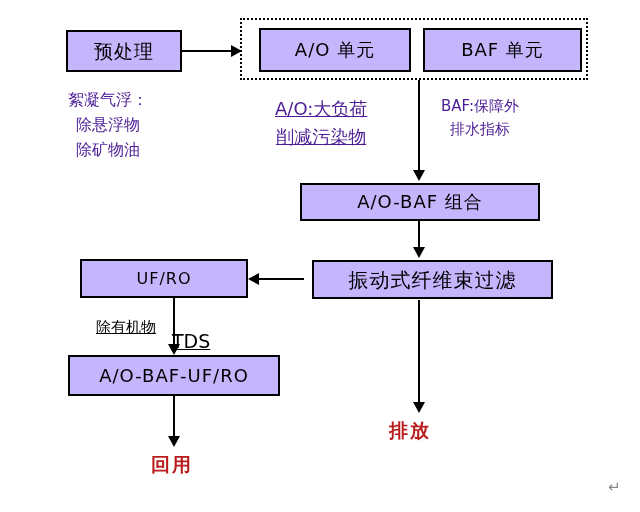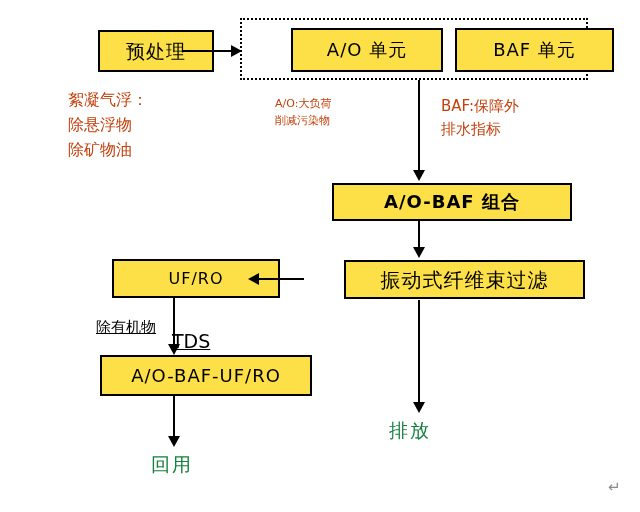--- a/index.html
+++ b/index.html
@@ -15,66 +15,66 @@
     background: #ffffff;
     font-family: "DejaVu Sans", "Liberation Sans", sans-serif;
     overflow: hidden;
   }
 
   
   .box {
     position: absolute;
     box-sizing: border-box;
     border: 2px solid #000000;
-    background: #fde047;
+    background: #c4b5fd;
     display: flex;
     align-items: center;
     justify-content: center;
     color: #000000;
     letter-spacing: 1px;
     white-space: nowrap;
-    margin-left: 32px;
   }
   .box-label {
     display: block;
     line-height: 1;
   }
 
   
   #box-pretreatment { left: 66px;  top: 30px;  width: 116px; height: 42px; font-size: 19px; }
   #box-ao-unit      { left: 259px; top: 28px;  width: 152px; height: 44px; font-size: 18px; justify-content: center; }
   #box-baf-unit     { left: 423px; top: 28px;  width: 159px; height: 44px; font-size: 18px; }
-  #box-ao-baf       { left: 300px; top: 183px; width: 240px; height: 38px; font-size: 18px; font-weight: bold; }
+  #box-ao-baf       { left: 300px; top: 183px; width: 240px; height: 38px; font-size: 18px; }
   #box-fiber-filter { left: 312px; top: 260px; width: 241px; height: 39px; font-size: 20px; }
   #box-uf-ro        { left: 80px;  top: 259px; width: 168px; height: 39px; font-size: 16px; }
   #box-combined     { left: 68px;  top: 355px; width: 212px; height: 41px; font-size: 18px; }
 
   
   #group-biological {
     position: absolute;
     left: 240px;
     top: 18px;
     width: 348px;
     height: 62px;
     box-sizing: border-box;
     border: 2px dotted #000000;
     background: transparent;
   }
 
   
   .annotation {
     position: absolute;
-    color: #c2410c;
+    color: #4c1d95;
     line-height: 1.55;
     white-space: nowrap;
+    text-align: center;
   }
   .annotation .line { display: block; }
 
   #note-pretreatment { left: 68px;  top: 88px;  font-size: 16px; }
-  #note-ao           { left: 275px; top: 95px;  font-size: 11px; }
+  #note-ao           { left: 275px; top: 95px;  font-size: 18px; text-decoration: underline; }
   #note-baf          { left: 441px; top: 95px;  font-size: 15px; }
 
   #label-remove-organics {
     position: absolute;
     left: 96px;
     top: 318px;
     font-size: 15px;
     color: #000000;
     white-space: nowrap;
     text-decoration: underline;
@@ -86,22 +86,22 @@
     font-size: 19px;
     color: #000000;
     white-space: nowrap;
     text-decoration: underline;
   }
 
   
   .terminal {
     position: absolute;
     font-size: 19px;
-    font-weight: normal;
-    color: #15803d;
+    font-weight: bold;
+    color: #b91c1c;
     letter-spacing: 2px;
     white-space: nowrap;
   }
   #terminal-reuse     { left: 151px; top: 452px; }
   #terminal-discharge { left: 389px; top: 418px; }
 
   
   .conn { position: absolute; background: #000000; }
   .conn-h { height: 2px; }
   .conn-v { width: 2px; }

